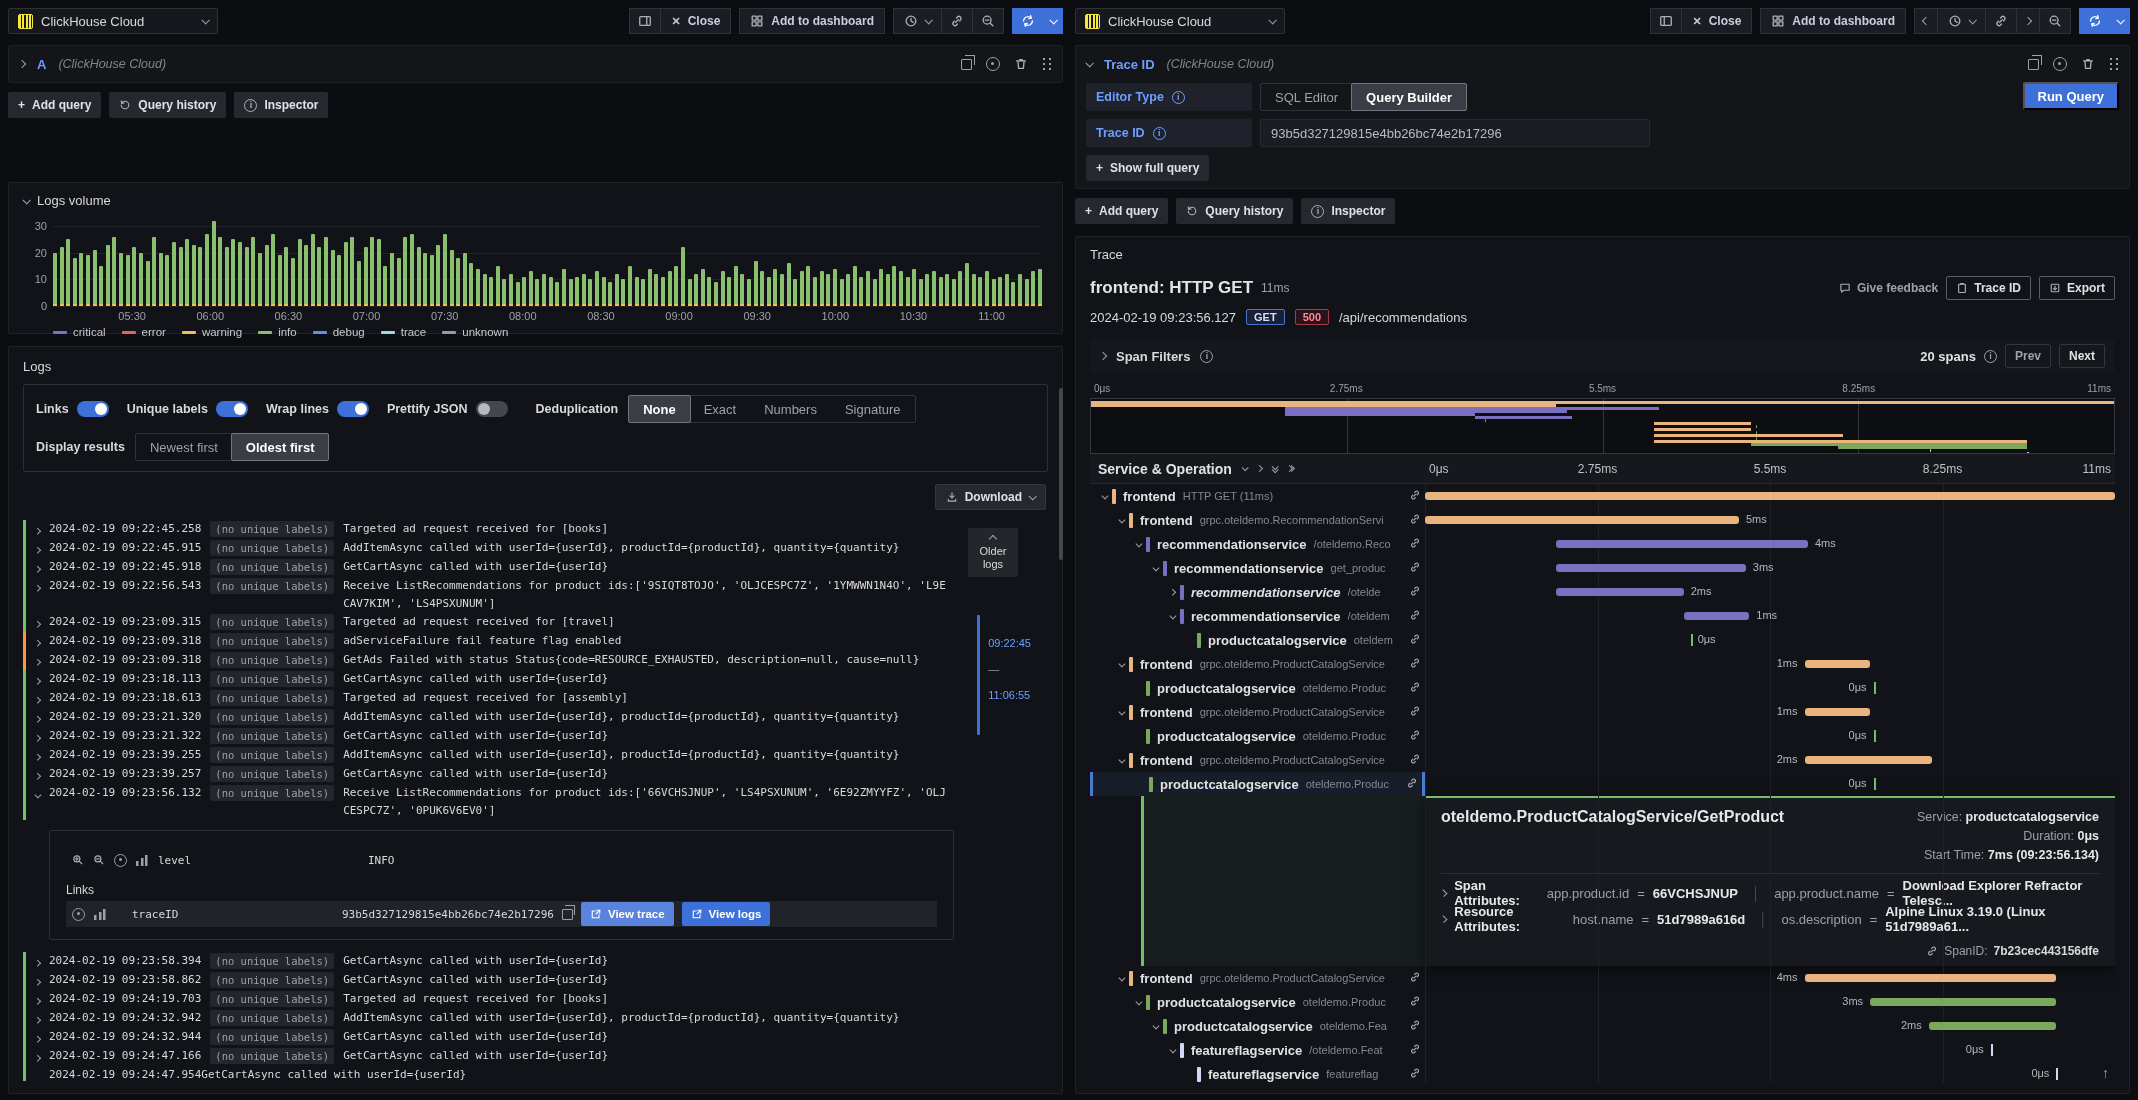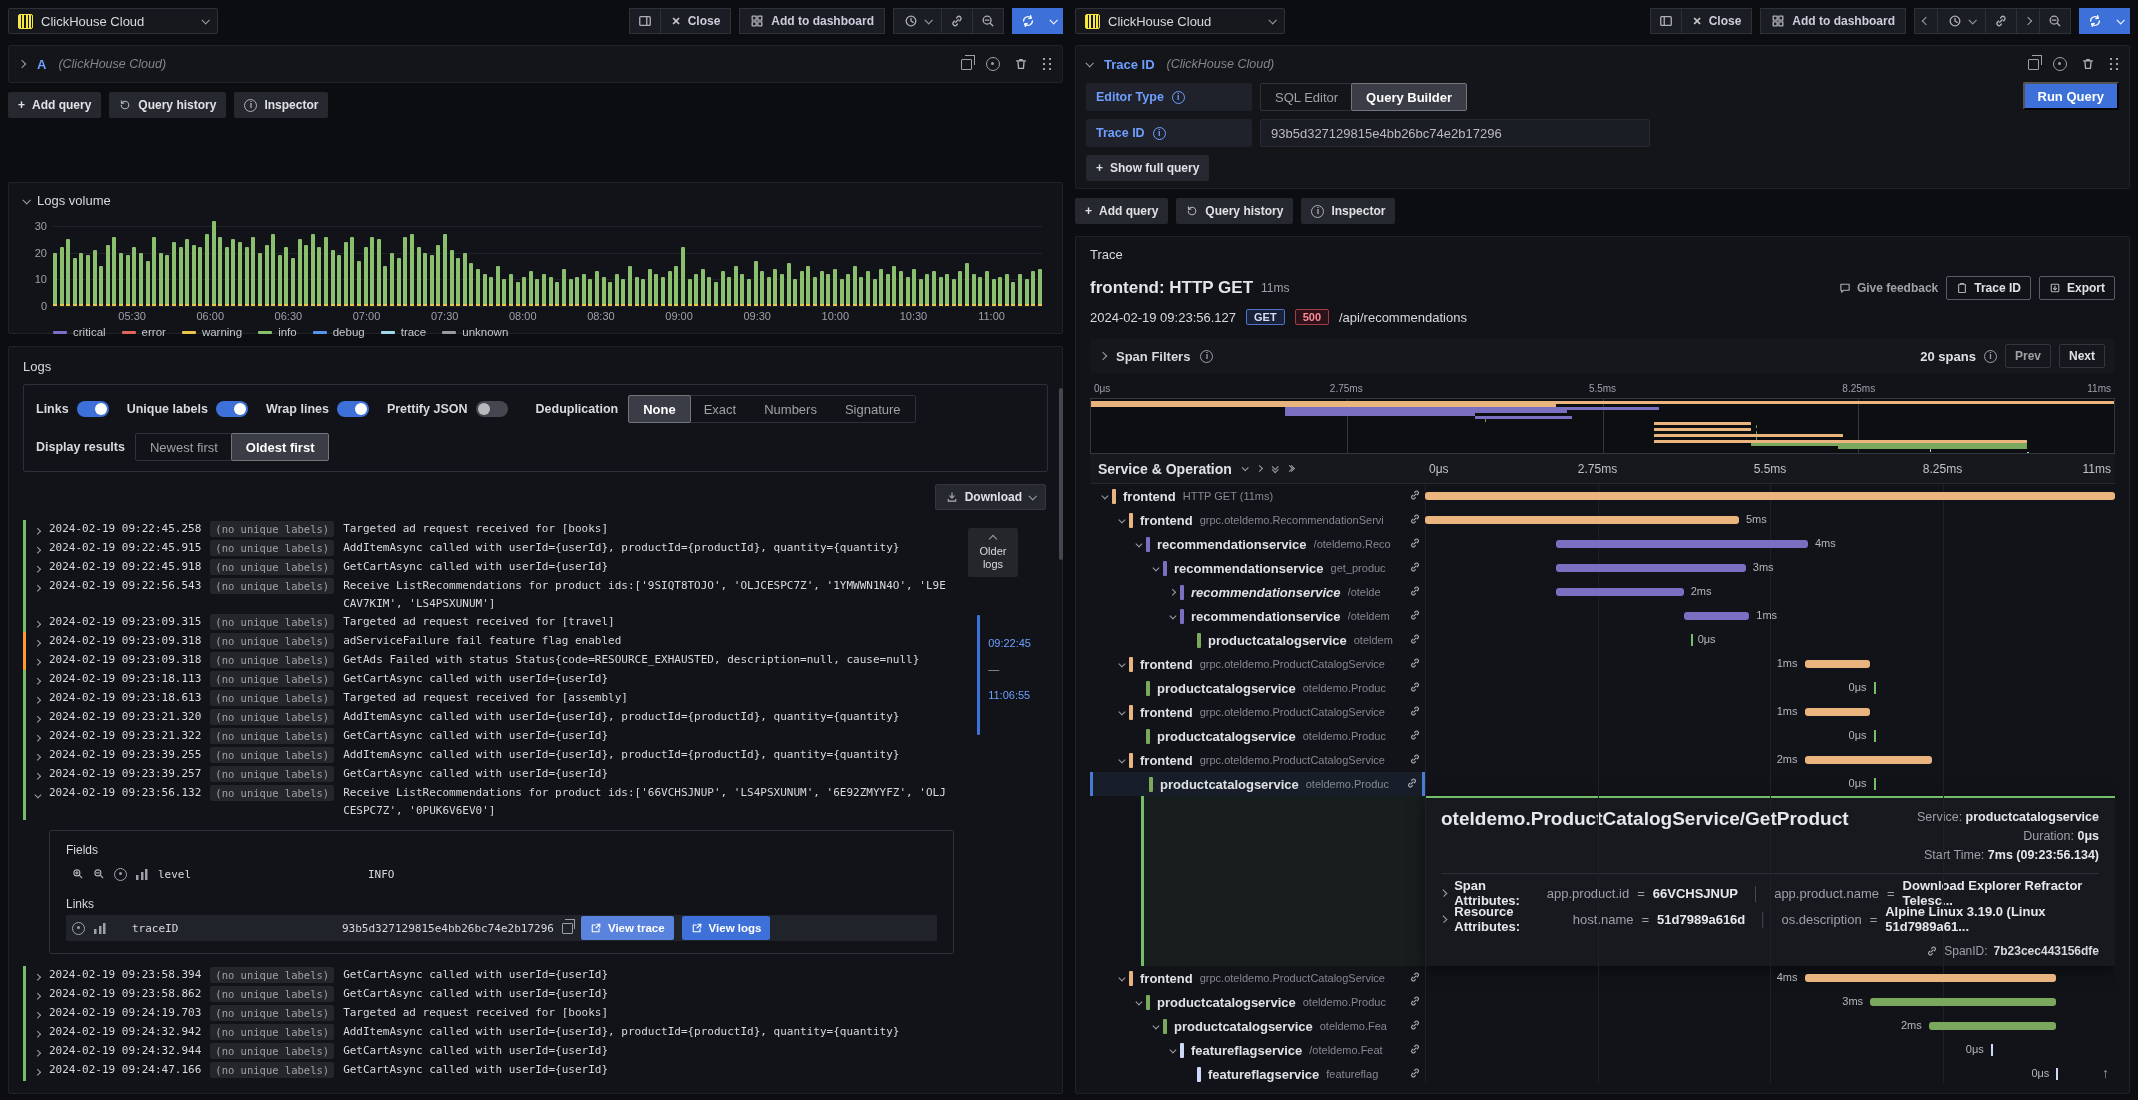--- a/index.html
+++ b/index.html
@@ -185,21 +185,21 @@
   .tl-bar { position:absolute; top:8px; height:8px; border-radius:3px; min-width:3px; }
   .tl-tick { position:absolute; top:6px; width:2px; height:12px; }
   .tl-label { position:absolute; top:5px; font-size:11px; color:#b4b6ba; white-space:nowrap; }
 
   .det-row2 { display:flex; height:170px; }
   .det-left { width:335px; flex:none; }
   .det-green { margin-left:51px; height:100%; background:rgba(115,191,105,.07); border-left:3px solid #73bf69; }
   .det-pop { flex:1; background:#17191f; border-top:2px solid #73bf69; padding:10px 16px 8px;
              box-shadow:0 4px 14px rgba(0,0,0,.5); display:flex; flex-direction:column; }
   .pop-top { display:flex; }
-  .pop-title { font-size:19px; font-weight:600; color:#e6e7e9; }
+  .pop-title { font-size:16px; font-weight:600; color:#e6e7e9; }
   .pop-meta { margin-left:auto; text-align:right; font-size:12.5px; color:#9da0a6; line-height:19px; white-space:nowrap; }
   .pop-meta b { color:#e6e7e9; }
   .pop-div { border-top:1px solid #2c2f36; margin:8px 0 6px; }
   .attr-line { display:flex; align-items:center; gap:8px; height:26px; font-size:13px; }
   .attr-label { font-weight:700; color:#e6e7e9; }
   .attr-k { color:#9da0a6; }
   .attr-v { font-weight:700; color:#e6e7e9; }
   .attr-sep { color:#4a4d52; margin:0 6px; }
   .spanid-line { margin-top:auto; display:flex; justify-content:flex-end; align-items:center; gap:6px;
                  font-size:12px; color:#9da0a6; }
@@ -684,21 +684,20 @@
             <span class="log-msg">GetCartAsync called with userId={userId}</span>
           </div>
           <div class="log-row">
             <span class="lvl-bar" style="background: rgb(115, 191, 105);"></span>
             <span class="log-exp"><span class="chev"></span></span>
             <span class="log-ts">2024-02-19 09:23:56.132</span>
             <span class="log-badge">(no unique labels)</span>
             <span class="log-msg">Receive ListRecommendations for product ids:['66VCHSJNUP', 'LS4PSXUNUM', '6E92ZMYYFZ', 'OLJCESPC7Z', '0PUK6V6EV0']</span>
           </div>
           <div class="log-detail">
-            <div class="det-h">Fields</div>
             <div class="det-line">
               <span class="det-icons">
                 <svg class="ic sm" viewBox="0 0 16 16">
                   <circle cx="6.5" cy="6.5" r="4"></circle>
                   <line x1="9.6" y1="9.6" x2="13" y2="13"></line>
                   <line x1="6.5" y1="4.8" x2="6.5" y2="8.2"></line>
                   <line x1="4.8" y1="6.5" x2="8.2" y2="6.5"></line>
                 </svg>
                 <svg class="ic sm" viewBox="0 0 16 16">
                   <circle cx="6.5" cy="6.5" r="4"></circle>

